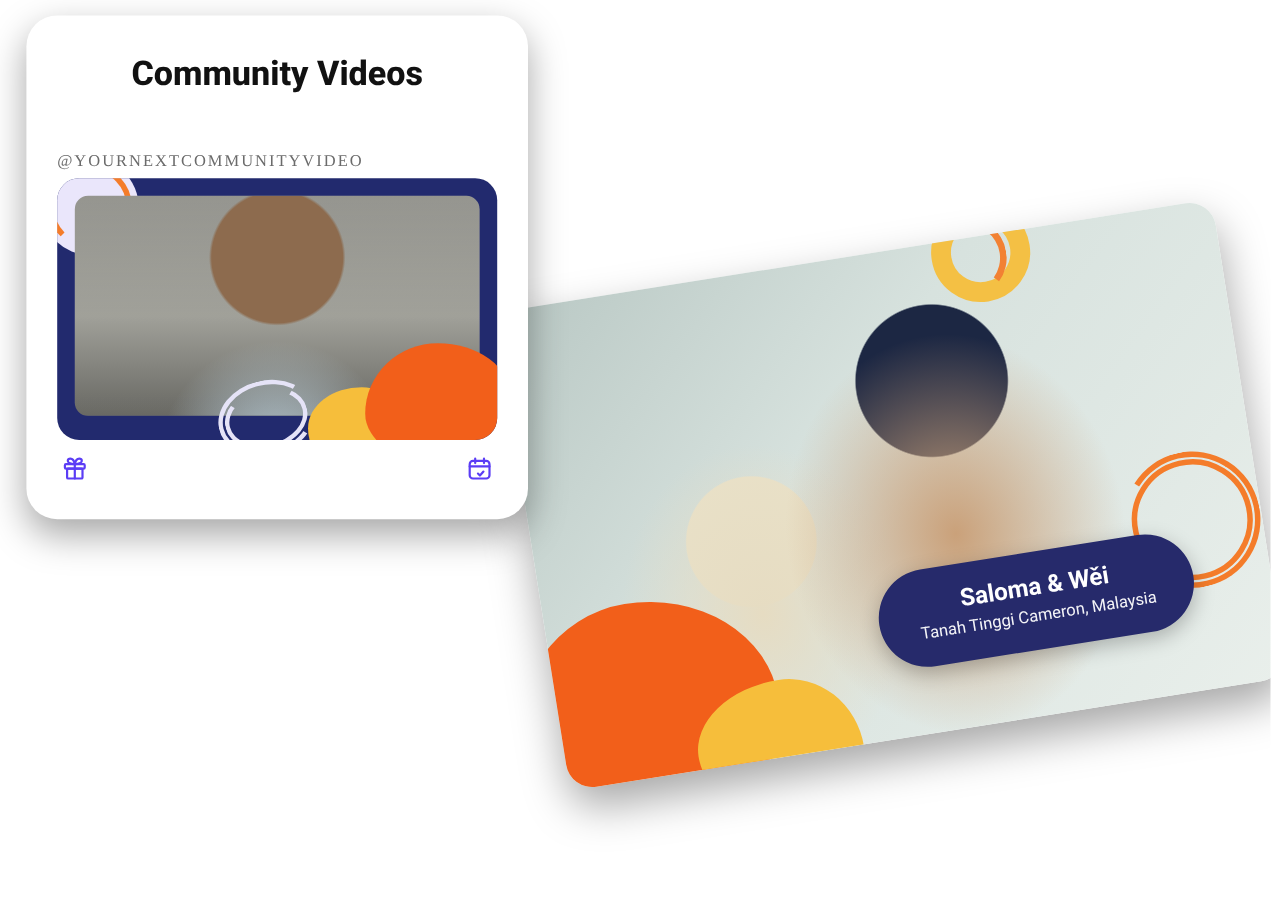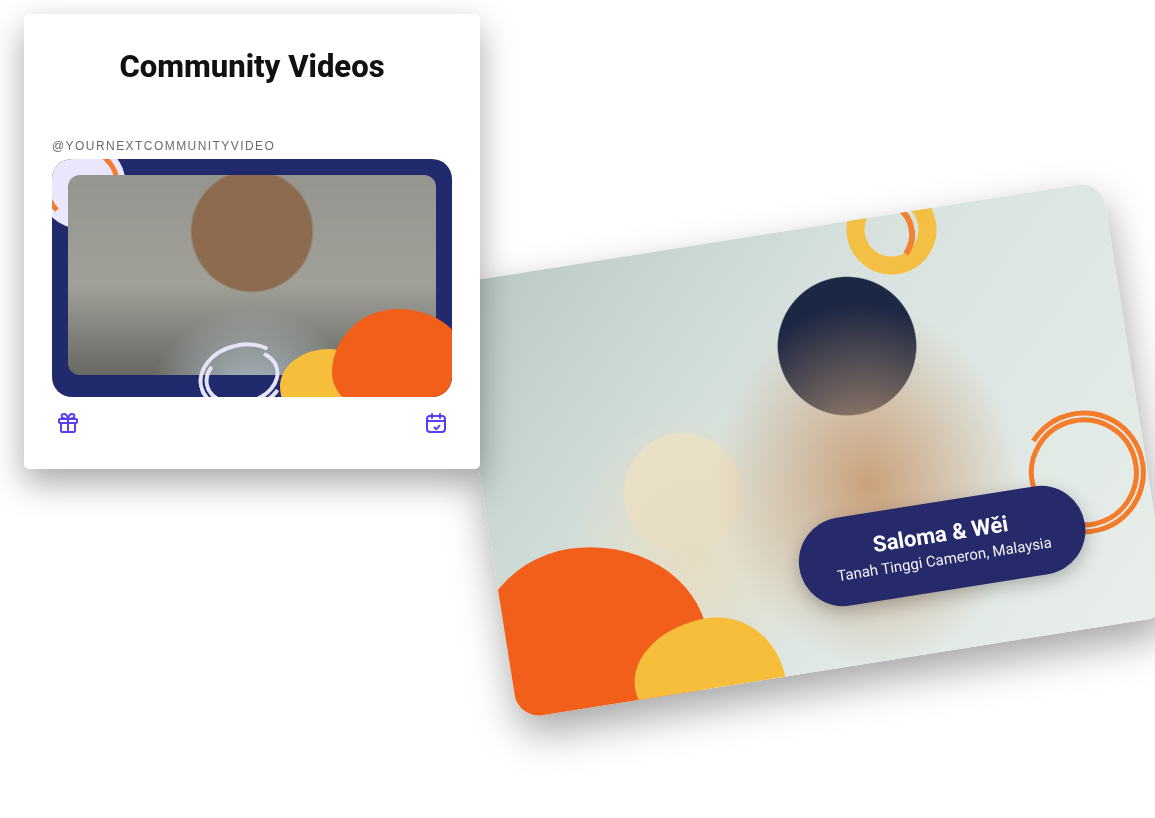--- a/index.html
+++ b/index.html
@@ -107,34 +107,34 @@
     opacity: 0.95;
   }
 
   
   .app-card {
     position: absolute;
     left: 24px;
     top: 14px;
     width: 456px;
     background: #ffffff;
-    border-radius: 5px;
+    border-radius: 28px;
     padding: 34px 28px 30px;
     box-shadow: 0 14px 34px rgba(0,0,0,0.35);
   }
   .app-title {
     text-align:center;
     font-size: 31px;
     font-weight: 800;
     color:#111;
     margin-bottom: 54px;
   }
   .handle {
-    font-family: Liberation Sans, sans-serif;
-    font-size: 12px;
+    font-family: Liberation Serif, serif;
+    font-size: 15px;
     letter-spacing: 0.12em;
     text-transform: uppercase;
     color:#6b6b6b;
     margin-bottom: 6px;
   }
   .video-frame {
     position:relative;
     width:100%;
     height:238px;
     border-radius:20px;

